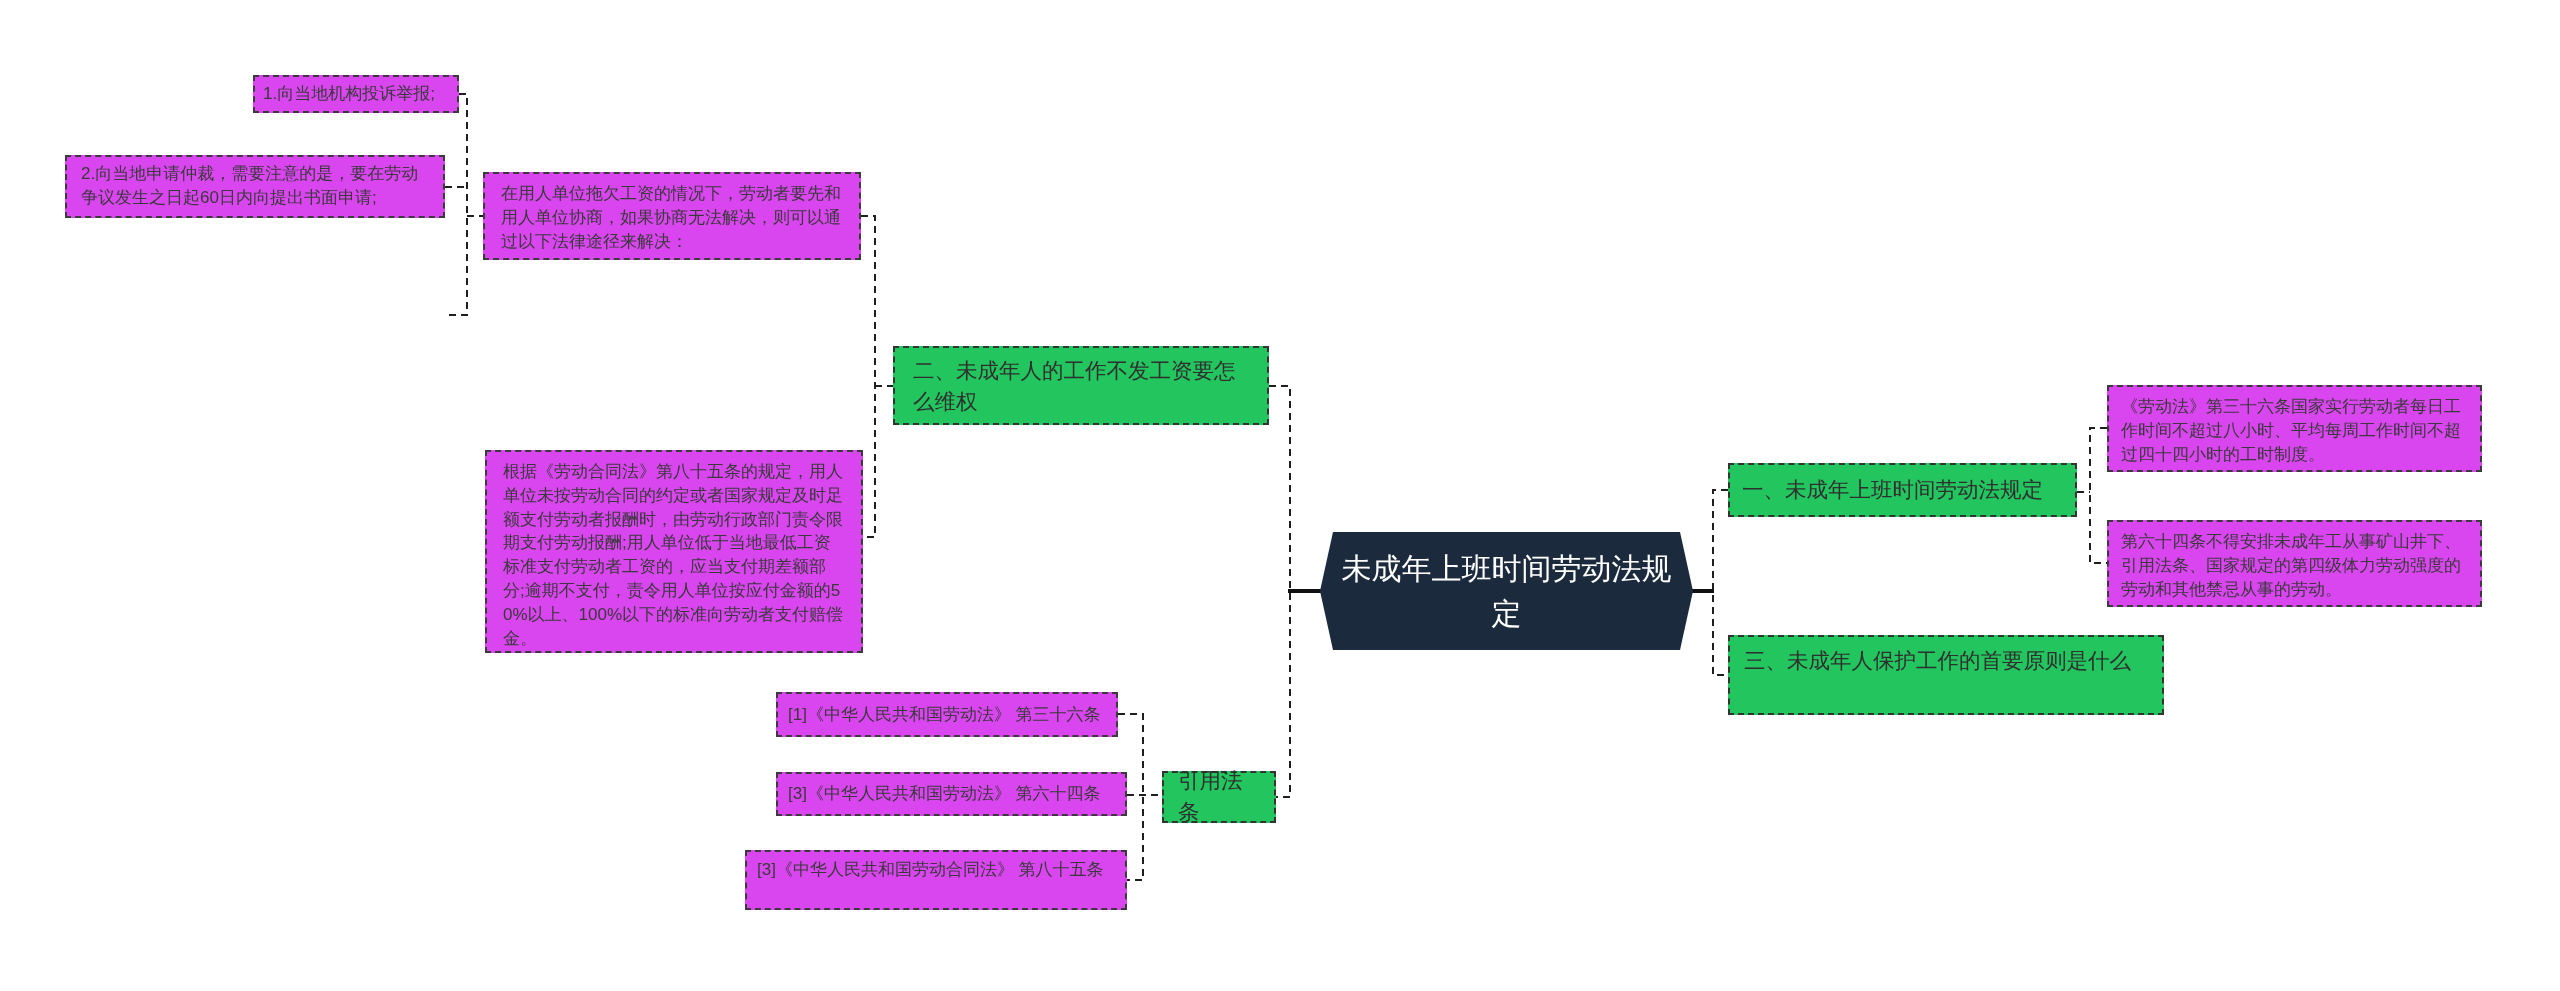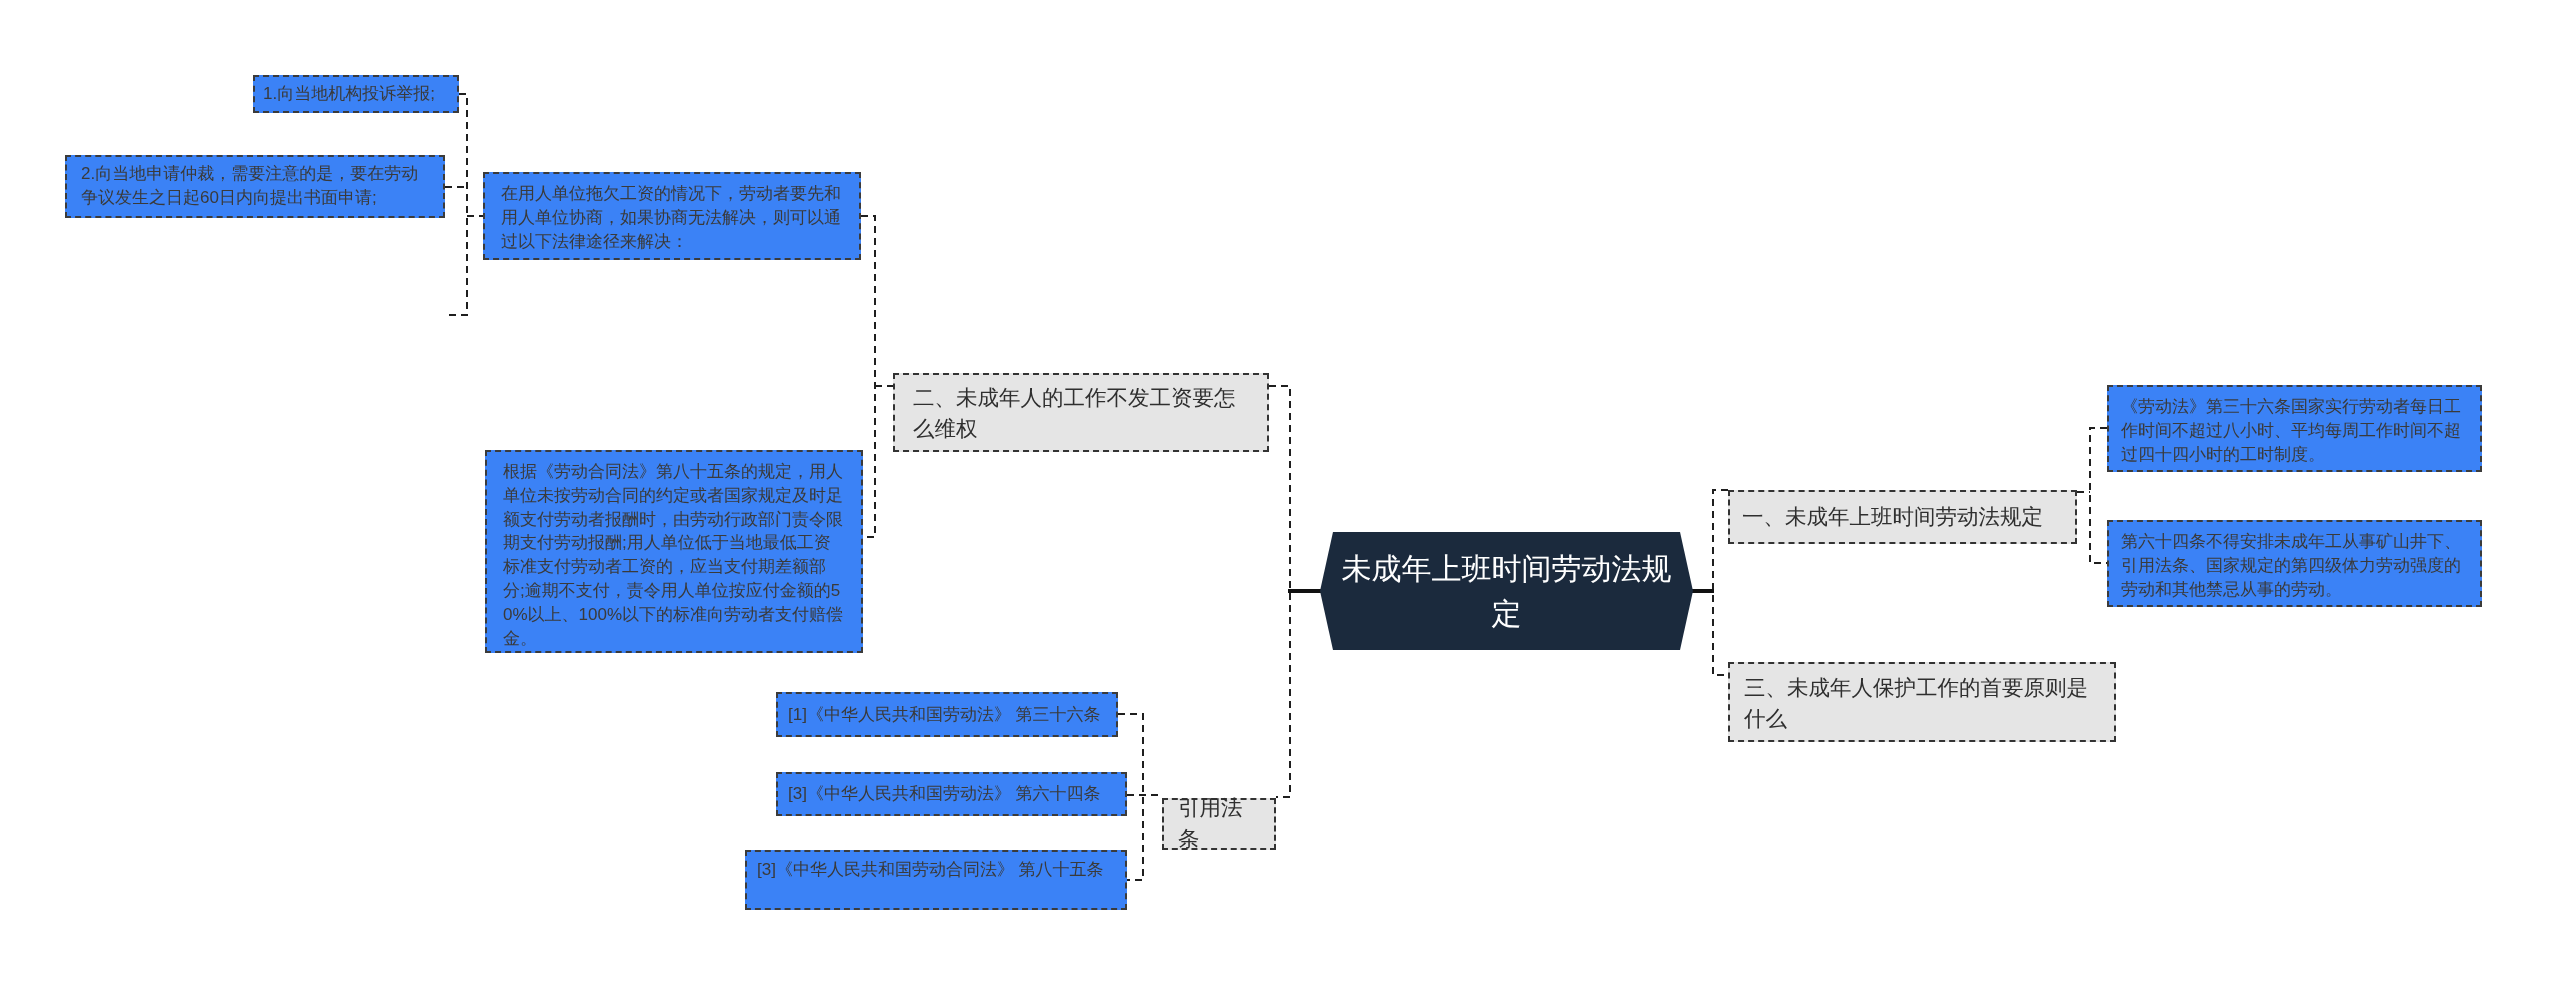--- a/index.html
+++ b/index.html
@@ -12,32 +12,31 @@
     overflow: hidden;
   }
   #wires { position: absolute; left: 0; top: 0; width: 2560px; height: 991px; }
   .node {
     position: absolute;
     box-sizing: border-box;
     color: #3a3a3a;
     word-break: break-all;
   }
   .leaf {
-    background: #3b82f6;
+    background: #d946ef;
     border: 2px dashed #3b3b3b;
     font-size: 17px;
     line-height: 23.8px;
   }
   .topic {
-    background: #e5e5e5;
+    background: #22c55e;
     border: 2px dashed #333333;
     font-size: 21.5px;
     line-height: 31px;
     color: #2f2f2f;
-    margin-top: 27px;
   }
   .vcenter { display: flex; align-items: center; }
   .root {
     background: #1b2a3d;
     color: #ffffff;
     font-size: 30px;
     line-height: 45px;
     text-align: center;
     display: flex;
     align-items: center;
@@ -77,21 +76,21 @@
   </svg>
 
   <div class="node root" style="left:1320px; top:532px; width:373px; height:118px; padding:0 18px;">未成年上班时间劳动法规定</div>
 
   <div class="node topic vcenter" style="left:1728px; top:463px; width:349px; height:54px; padding:0 12px;">一、未成年上班时间劳动法规定</div>
 
   <div class="node leaf" style="left:2107px; top:385px; width:375px; height:87px; padding:8px 12px;">《劳动法》第三十六条国家实行劳动者每日工作时间不超过八小时、平均每周工作时间不超过四十四小时的工时制度。</div>
 
   <div class="node leaf" style="left:2107px; top:520px; width:375px; height:87px; padding:8px 12px;">第六十四条不得安排未成年工从事矿山井下、引用法条、国家规定的第四级体力劳动强度的劳动和其他禁忌从事的劳动。</div>
 
-  <div class="node topic" style="left:1728px; top:635px; width:388px; height:80px; padding:9px 14px;">三、未成年人保护工作的首要原则是什么</div>
+  <div class="node topic" style="left:1728px; top:635px; width:436px; height:80px; padding:9px 14px;">三、未成年人保护工作的首要原则是什么</div>
 
   <div class="node topic" style="left:893px; top:346px; width:376px; height:79px; padding:8px 18px;">二、未成年人的工作不发工资要怎么维权</div>
 
   <div class="node leaf" style="left:483px; top:172px; width:378px; height:88px; padding:8px 16px;">在用人单位拖欠工资的情况下，劳动者要先和用人单位协商，如果协商无法解决，则可以通过以下法律途径来解决：</div>
 
   <div class="node leaf vcenter" style="left:253px; top:75px; width:206px; height:38px; padding:0 8px;">1.向当地机构投诉举报;</div>
 
   <div class="node leaf" style="left:65px; top:155px; width:380px; height:63px; padding:5px 14px;">2.向当地申请仲裁，需要注意的是，要在劳动争议发生之日起60日内向提出书面申请;</div>
 
 

